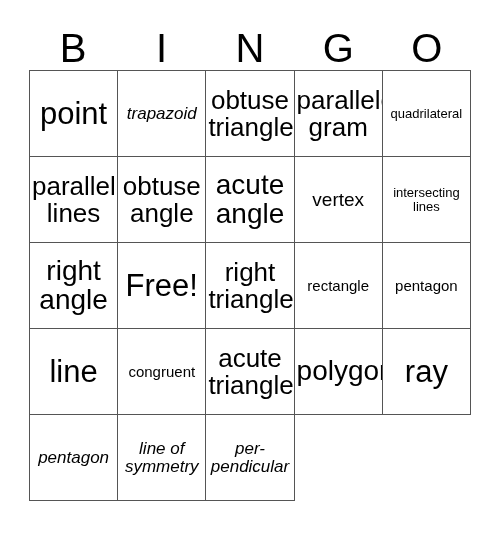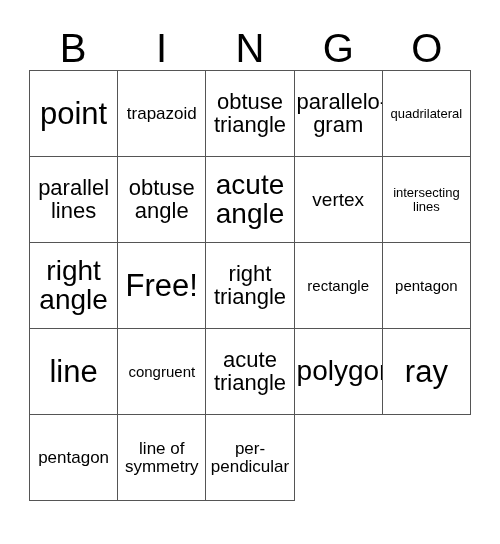--- a/index.html
+++ b/index.html
@@ -75,23 +75,23 @@
     display: block;
     width: 100%;
     line-height: 1.02;
     white-space: pre-line;
     color: #000000;
   }
 
   
   .fs-xl   { font-size: 31px; }
   .fs-lg   { font-size: 28px; }
-  .fs-md   { font-size: 22px; }
+  .fs-md   { font-size: 26px; }
   .fs-sm   { font-size: 19px; }
-  .fs-xs   { font-size: 17px; }
+  .fs-xs   { font-size: 17px; font-style: italic; }
   .fs-xxs  { font-size: 15px; text-align: center; }
   .fs-tiny { font-size: 13px; }
 </style>
 </head>
 <body>
 
 <div id="card">
 
   <div id="header-row">
     <div class="header-letter">B</div>

